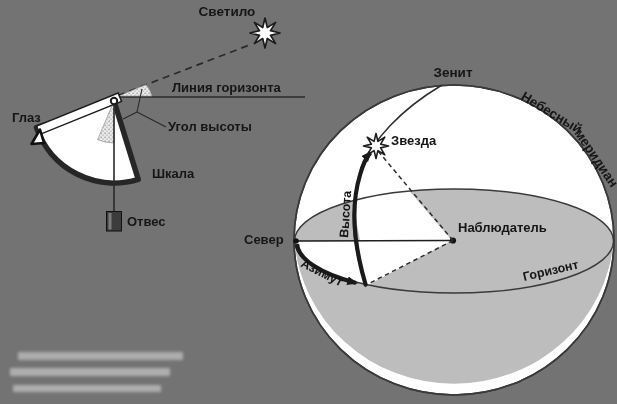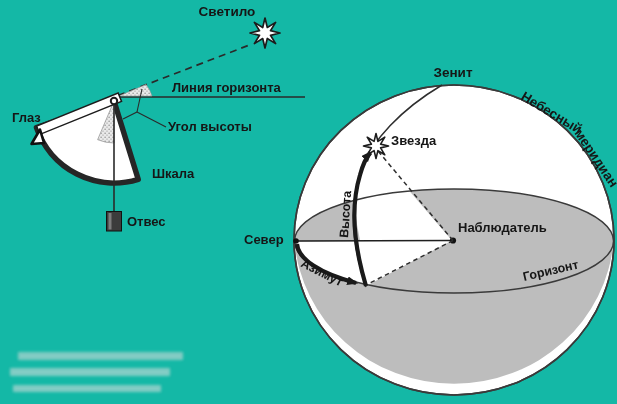--- a/index.html
+++ b/index.html
@@ -1,16 +1,16 @@
 <!DOCTYPE html>
 <html><head>
 <meta charset="utf-8">
 <style>
   html,body{margin:0;padding:0;background:#fff;}
-  #stage{position:relative;width:617px;height:404px;background:#14b8a6;overflow:hidden;
+  #stage{position:relative;width:617px;height:404px;background:#737373;overflow:hidden;
          font-family:"Liberation Sans",sans-serif;}
   svg{display:block;}
   .lbl{font-family:"Liberation Sans",sans-serif;font-weight:700;fill:#161616;}
 </style>
 </head>
 <body>
 
 <div id="stage">
 <svg width="617" height="404" viewBox="0 0 617 404">
   <defs>

